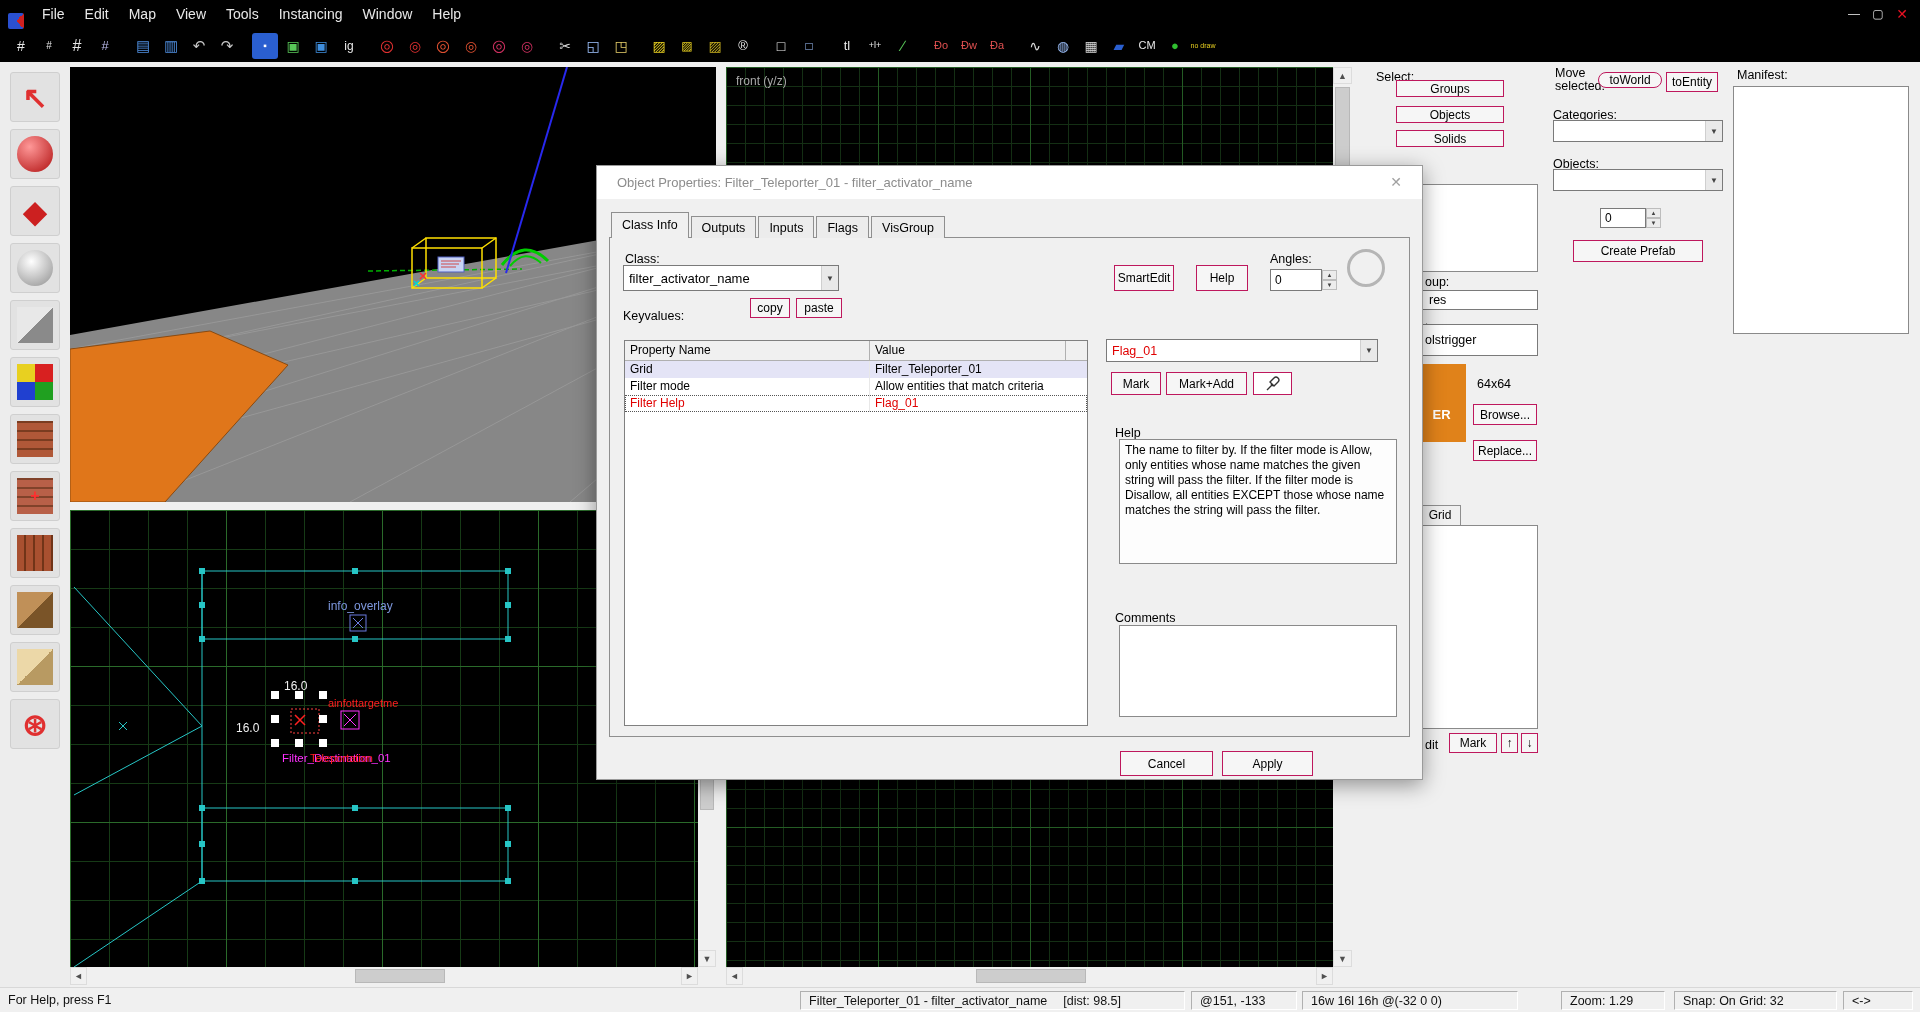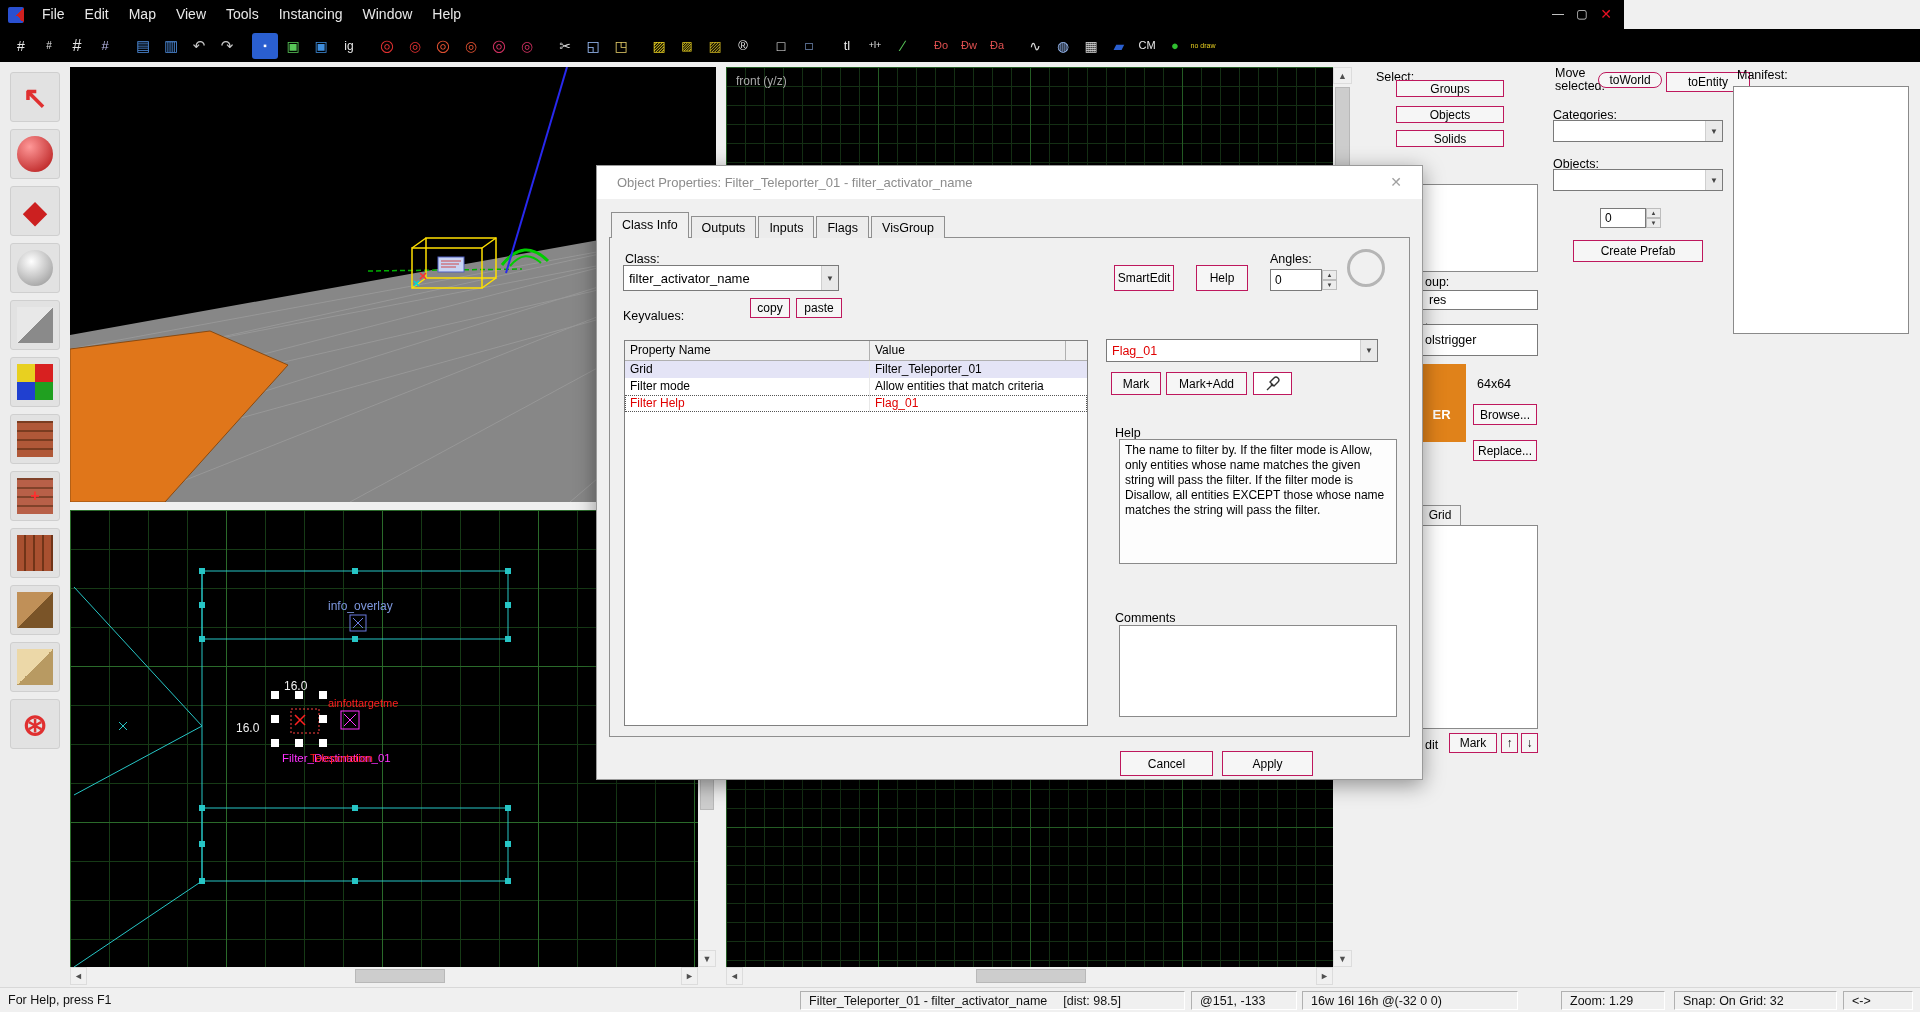--- a/index.html
+++ b/index.html
@@ -1,21 +1,21 @@
 <!DOCTYPE html>
 <html><head>
 <meta charset="utf-8">
 <style>
   * { box-sizing: border-box; margin: 0; padding: 0; }
   body { background:#222; font-family:"Liberation Sans", sans-serif; }
   .app { position:relative; width:1920px; height:1012px; background:#f0f0f0; overflow:hidden; }
   .abs { position:absolute; }
 
   
-  .menubar { left:0; top:0; width:1624px; height:29px; background:#000; display:flex; align-items:center; }
+  .menubar { left:0; top:0; width:1920px; height:29px; background:#000; display:flex; align-items:flex-end; }
   .applogo { width:16px; height:16px; margin:0 8px 0 8px; border-radius:2px;
              background:conic-gradient(from 45deg,#d02020 0 90deg,#2a50d0 90deg 360deg); }
   .menu-item { color:#e8e8e8; font-size:14px; padding:0 10px; line-height:29px; cursor:default; }
   .winctl { position:absolute; top:0; right:6px; height:29px; display:flex; }
   .winctl span { width:24px; text-align:center; line-height:29px; font-size:12px; color:#d8d8d8; }
   .winctl .close { color:#e81123; font-size:14px; }
 
   
   .toolbar { left:0; top:29px; width:1920px; height:33px; background:#000; display:flex; align-items:center; padding-left:8px; gap:2px; }
   .tb-icon { width:26px; height:26px; flex:0 0 auto; display:flex; align-items:center; justify-content:center;
@@ -358,21 +358,21 @@
 
   <div class="right-panel">
     <span class="label" style="left:24px;top:8px;">Select:</span>
     <div class="btn" style="left:44px;top:18px;width:108px;height:17px;">Groups</div>
     <div class="btn" style="left:44px;top:44px;width:108px;height:17px;">Objects</div>
     <div class="btn" style="left:44px;top:68px;width:108px;height:17px;">Solids</div>
 
     <span class="label" style="left:203px;top:4px;">Move</span>
     <span class="label" style="left:203px;top:17px;">selected:</span>
     <div class="btn" style="left:246px;top:10px;width:64px;height:16px;border-radius:10px;">toWorld</div>
-    <div class="btn" style="left:314px;top:10px;width:84px;height:20px;">toEntity</div>
+    <div class="btn" style="left:314px;top:10px;width:52px;height:20px;">toEntity</div>
 
     <span class="label" style="left:385px;top:6px;">Manifest:</span>
     <div class="sunkbox" style="left:381px;top:24px;width:176px;height:248px;"></div>
 
     <span class="label" style="left:201px;top:46px;">Categories:</span>
     <div class="combo" style="left:201px;top:58px;width:170px;height:22px;">
       <span class="arrow">▼</span>
     </div>
     <span class="label" style="left:201px;top:95px;">Objects:</span>
     <div class="combo" style="left:201px;top:107px;width:170px;height:22px;">

